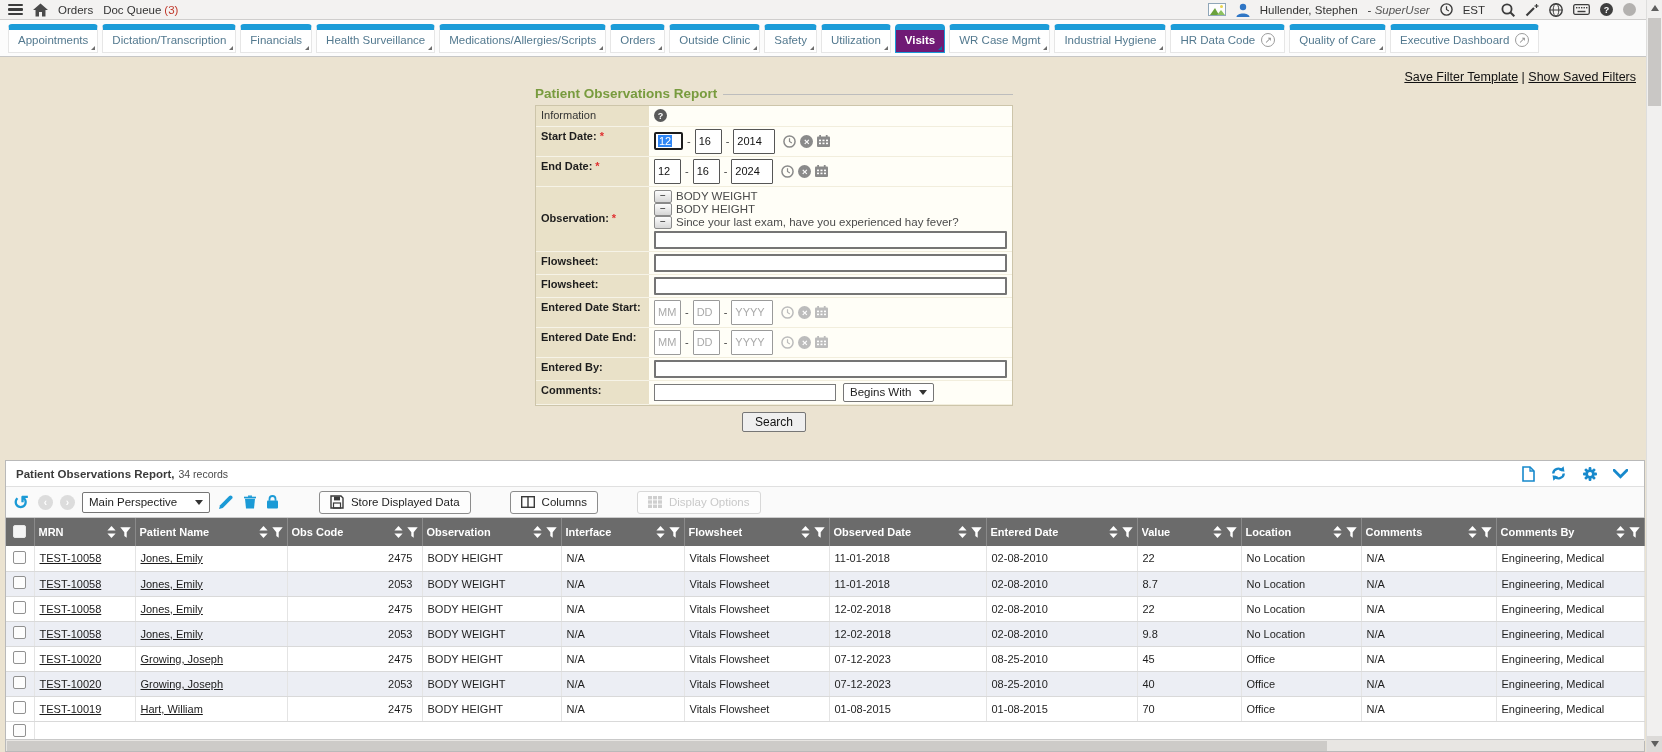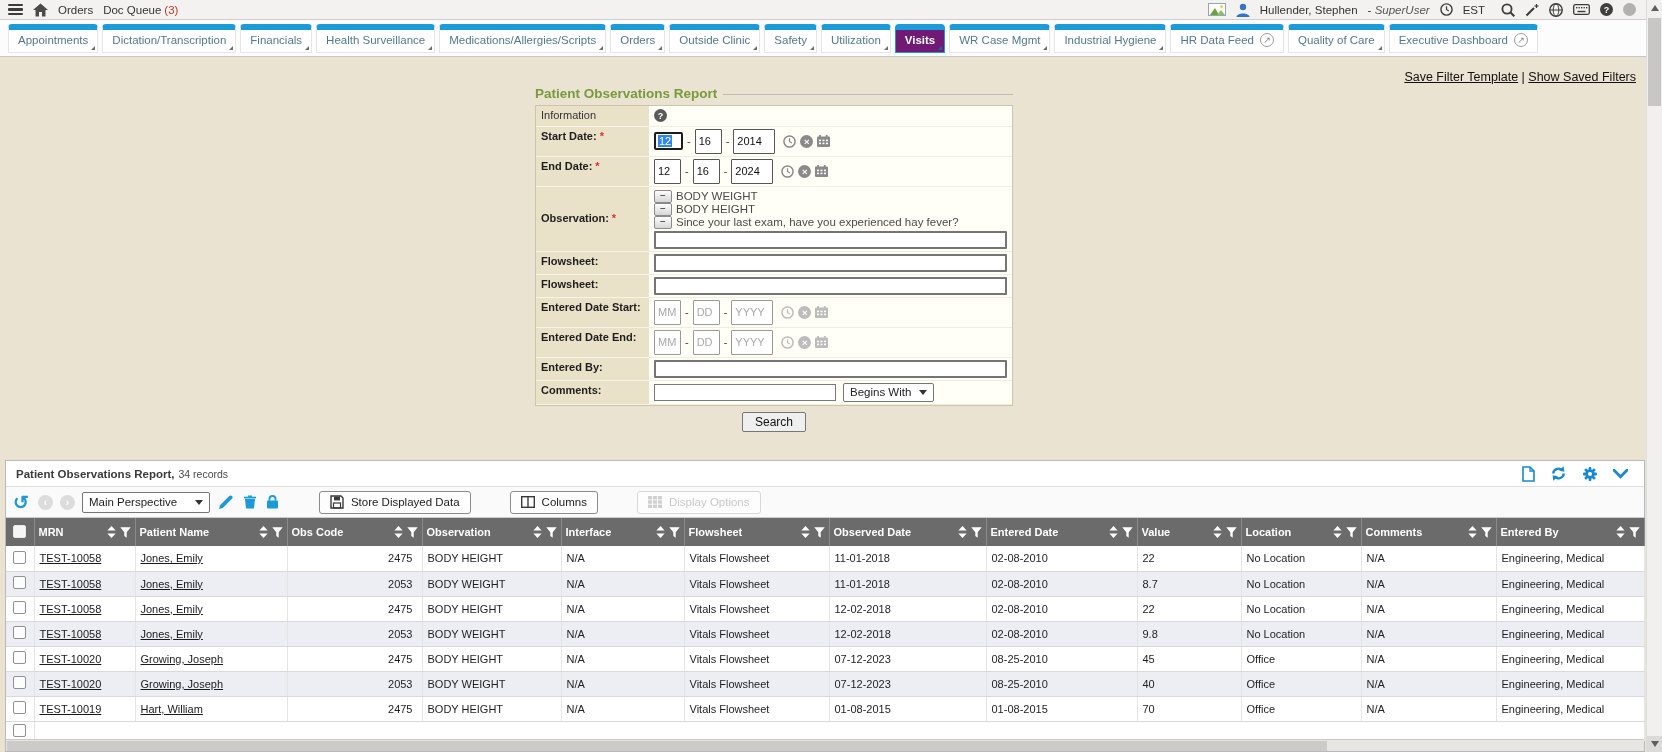--- a/index.html
+++ b/index.html
@@ -267,21 +267,21 @@
     </div>
     <div class="tab">
       <span>WR Case Mgmt</span>
       <span class="tab-caret"></span>
     </div>
     <div class="tab">
       <span>Industrial Hygiene</span>
       <span class="tab-caret"></span>
     </div>
     <div class="tab">
-      <span>HR Data Feed</span>
+      <span>HR Data Code</span>
       <span class="tab-ext">↗</span>
     </div>
     <div class="tab">
       <span>Quality of Care</span>
       <span class="tab-caret"></span>
     </div>
     <div class="tab">
       <span>Executive Dashboard</span>
       <span class="tab-ext">↗</span>
     </div>
@@ -816,21 +816,21 @@
                 </span>
                 <span class="filter-ico">
                   <svg width="11" height="11" viewBox="0 0 11 11">
                     <path d="M0.3 0.3 H10.7 L6.7 5.2 V10.7 L4.3 8.9 V5.2 Z" fill="#fff"></path>
                   </svg>
                 </span>
               </div>
             </th>
             <th>
               <div class="th-inner">
-                <span class="th-label">Entered By</span>
+                <span class="th-label">Comments By</span>
                 <span class="sort-ico">
                   <svg width="9" height="12" viewBox="0 0 9 12">
                     <polygon points="4.5,0 8.6,4.6 0.4,4.6" fill="#fff"></polygon>
                     <polygon points="4.5,12 8.6,7.4 0.4,7.4" fill="#fff"></polygon>
                   </svg>
                 </span>
                 <span class="filter-ico">
                   <svg width="11" height="11" viewBox="0 0 11 11">
                     <path d="M0.3 0.3 H10.7 L6.7 5.2 V10.7 L4.3 8.9 V5.2 Z" fill="#fff"></path>
                   </svg>

